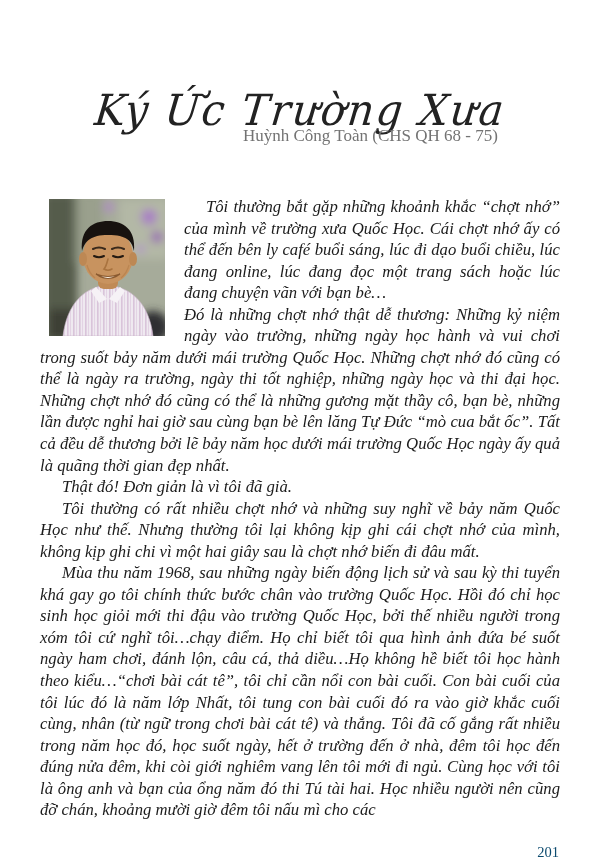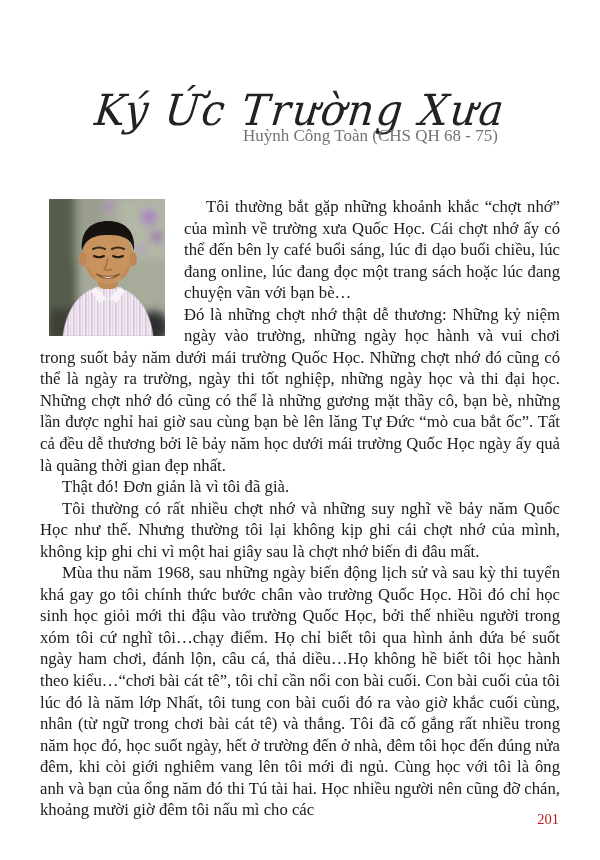--- a/index.html
+++ b/index.html
@@ -37,35 +37,35 @@
   }
   .body{
     position:absolute;
     top:196px;left:40px;
     width:520px;
     font-size:16.7px;
     line-height:21.55px;
     text-align:justify;
     color:#1b1b1b;
   }
-  .body p{margin:0;text-indent:22px;}
+  .body p{margin:0;text-indent:22px;font-style:italic;}
   .body p.flush{text-indent:0;}
   .photo-frame{
     float:left;
     width:116px;height:137px;
     margin:3px 19px 5px 9px;
     background:#9aa08e;
     overflow:hidden;
   }
   .photo-frame svg{display:block;}
   .page-number{
     position:absolute;
-    top:811px;right:41px;
+    top:844px;right:41px;
     font-size:14.5px;
-    color:#b91c1c;
+    color:#0c4a6e;
   }
 </style>
 </head>
 <body>
 
 <div class="page">
 
   <div class="title">
     <span class="script">Ký Ức Trường Xưa</span>
   </div>

